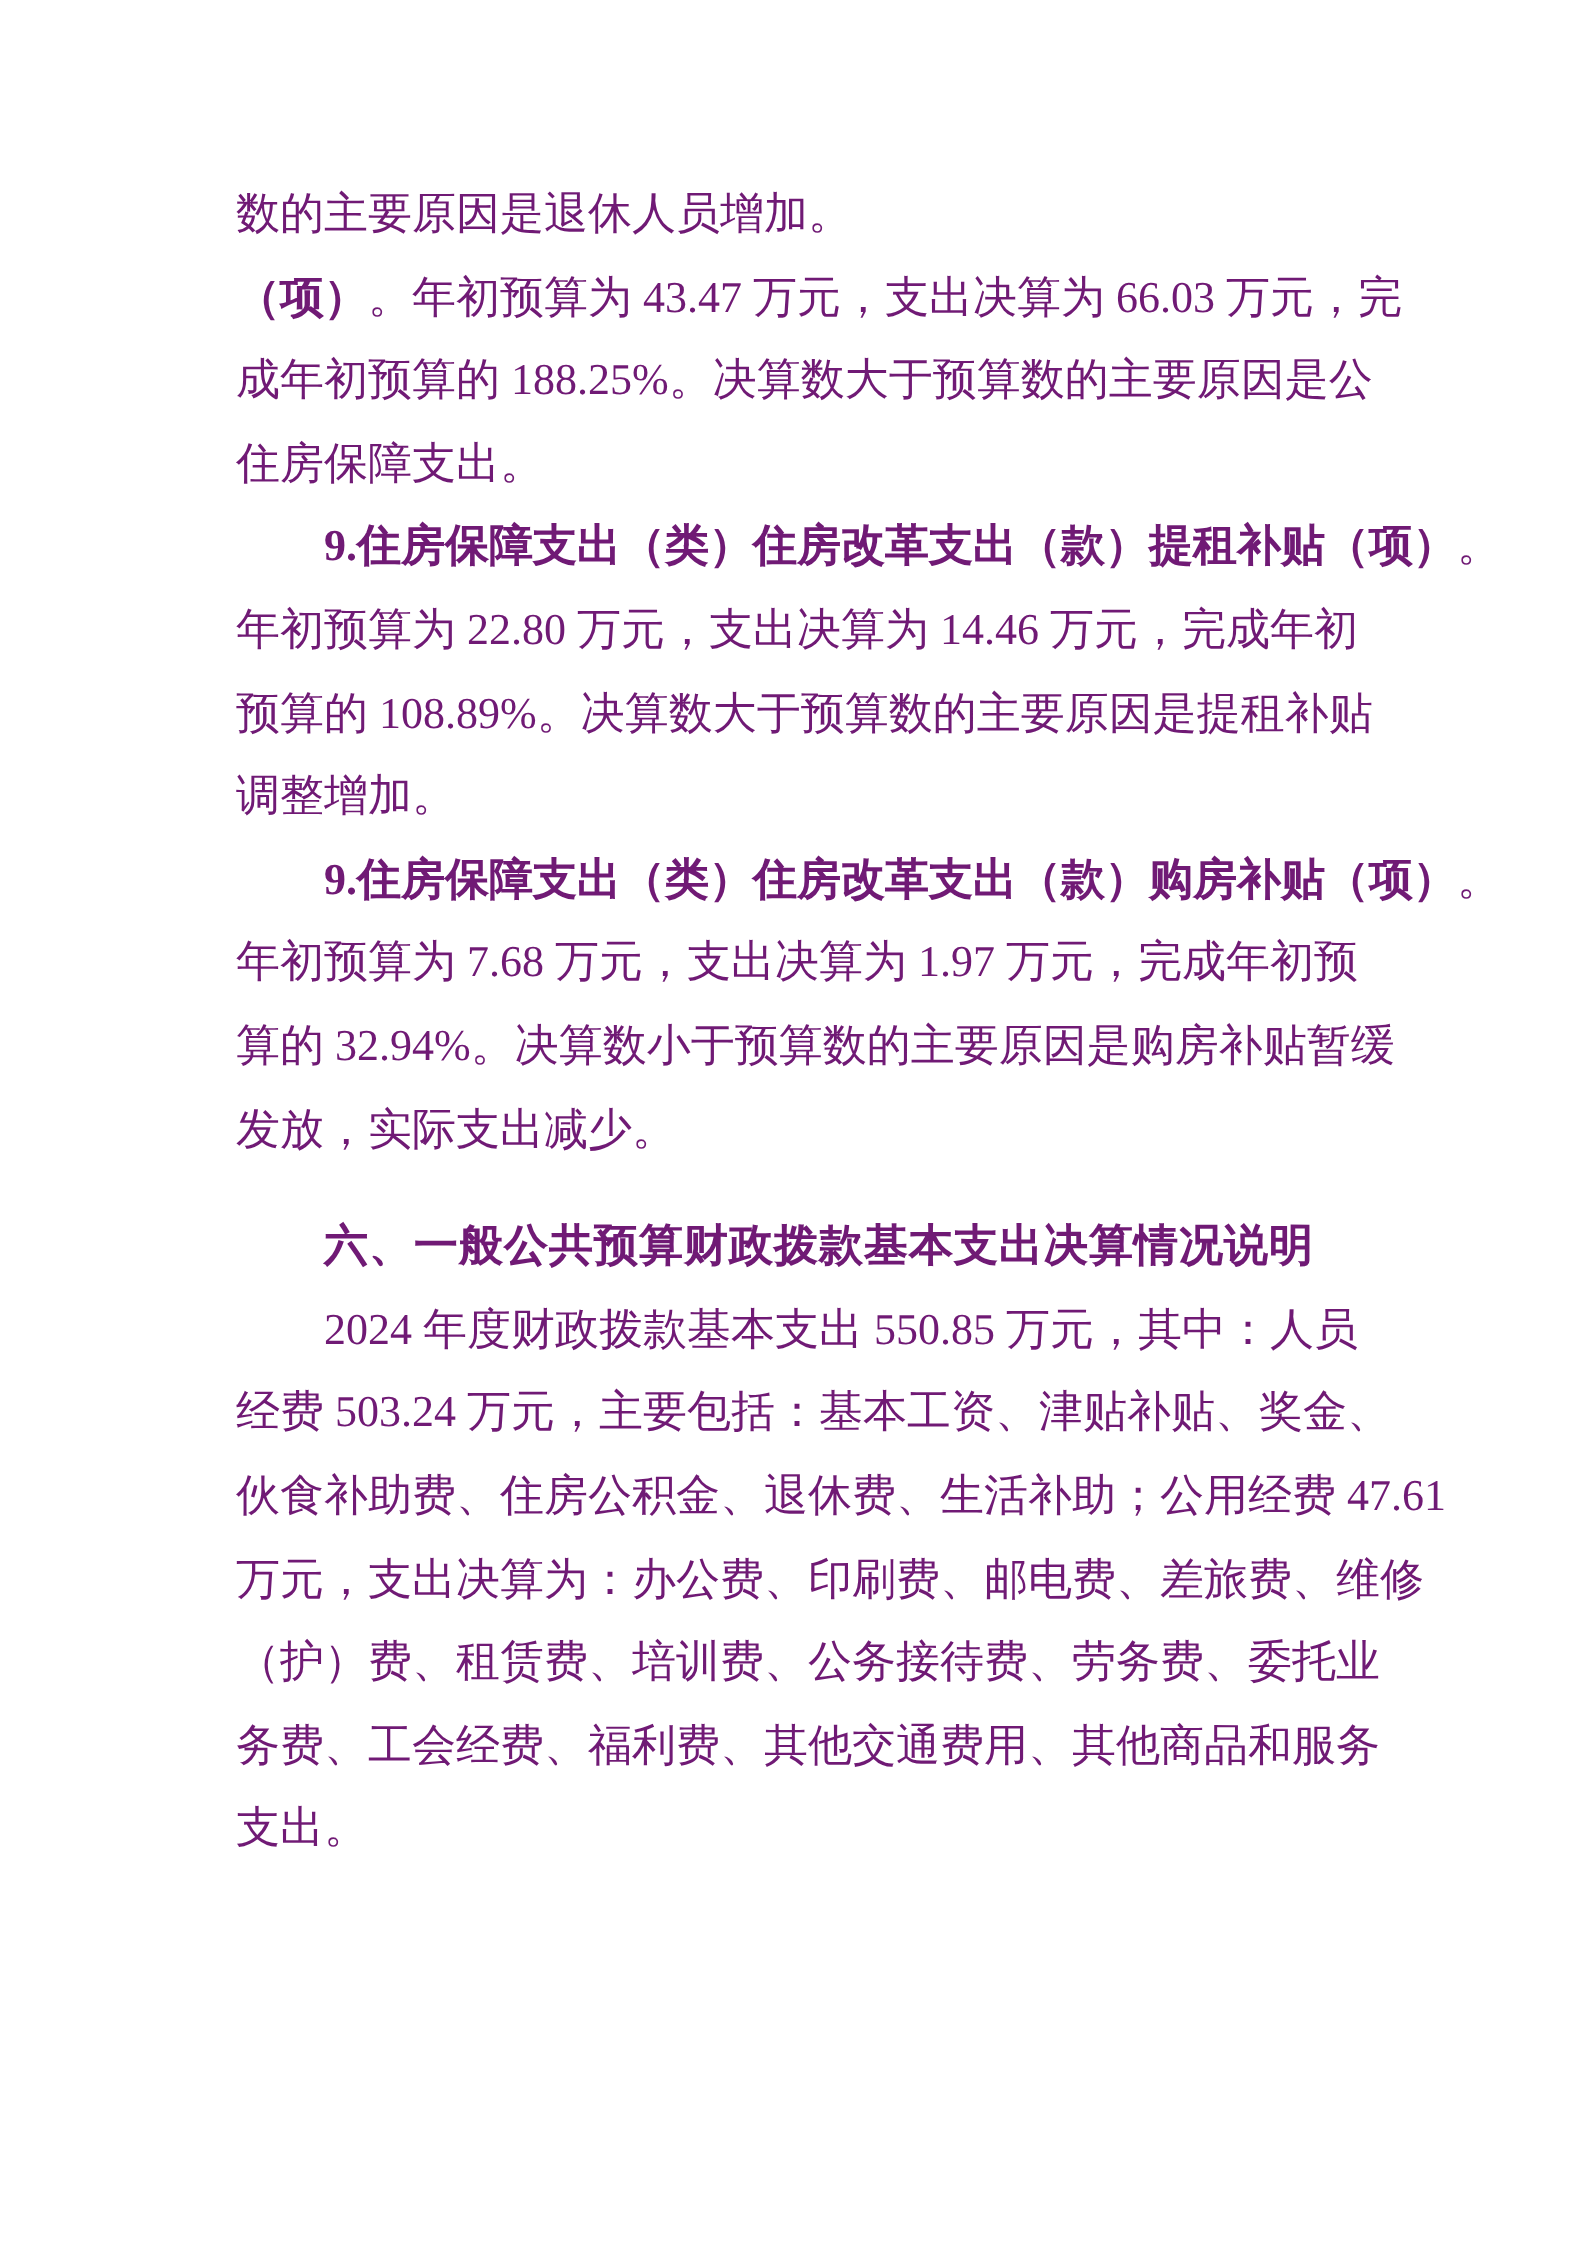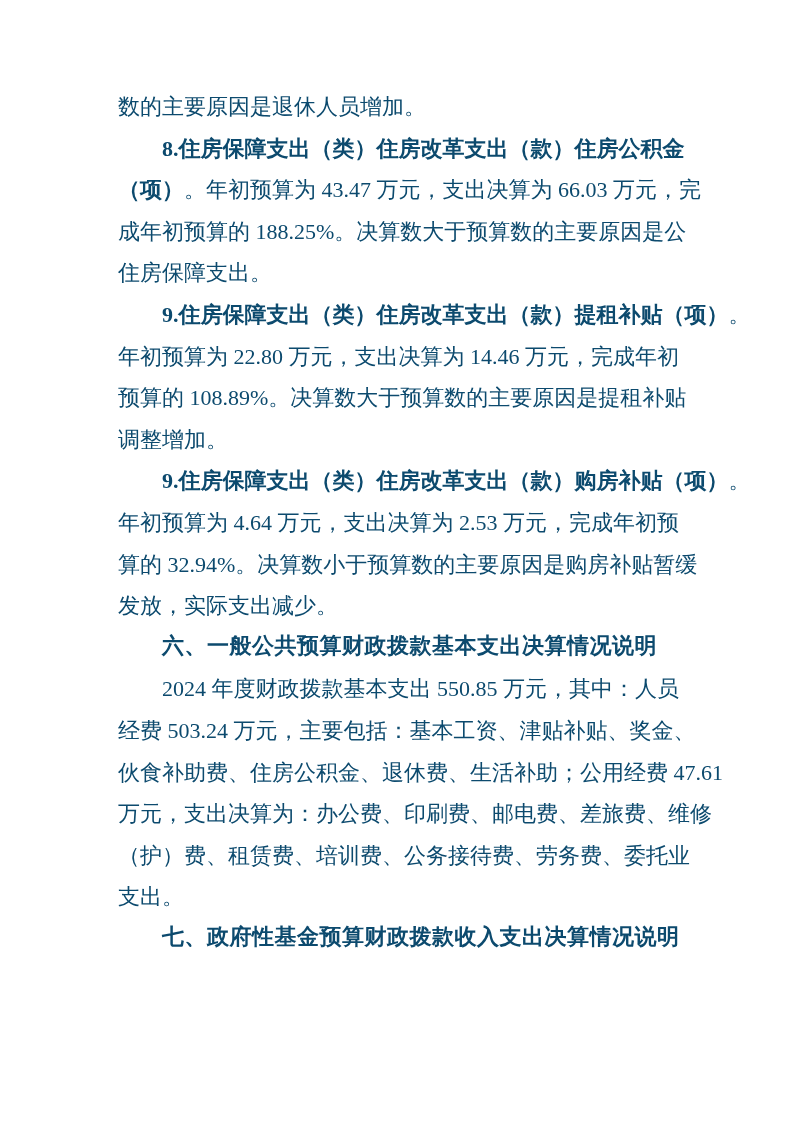--- a/index.html
+++ b/index.html
@@ -12,66 +12,66 @@
     width: 793px;
     height: 1122px;
     background: #ffffff;
     overflow: hidden;
   }
   .textblock {
     position: absolute;
     left: 118px;
     top: 86px;
     width: 558px;
-    color: #0c4a6e;
+    color: #701a75;
     font-family: "Liberation Serif", "DejaVu Serif", serif;
     font-size: 22px;
   }
   .line {
     height: 41.6px;
     line-height: 41.6px;
     white-space: nowrap;
     text-align: left;
   }
   .line.justify {
     text-align: justify;
     text-align-last: justify;
     text-justify: inter-character;
   }
   .line.indent {
     padding-left: 44px;
   }
   .line.sans {
-    font-family: Liberation Mono, monospace;
+    font-family: Liberation Sans, sans-serif;
     letter-spacing: 0.5px;
+    margin-top: 17px;
   }
   .run.bold {
     font-weight: bold;
   }
 </style>
 </head>
 <body>
 
 <div class="page">
   <div class="textblock" id="textblock">
       <div class="line"><span class="run">数的主要原因是退休人员增加。</span></div>
-      <div class="line justify indent"><span class="run bold">8.住房保障支出（类）住房改革支出（款）住房公积金</span></div>
       <div class="line justify"><span class="run bold">（项）</span><span class="run">。年初预算为 43.47 万元，支出决算为 66.03 万元，完</span></div>
       <div class="line justify"><span class="run">成年初预算的 188.25%。决算数大于预算数的主要原因是公</span></div>
       <div class="line"><span class="run">住房保障支出。</span></div>
       <div class="line justify indent"><span class="run bold">9.住房保障支出（类）住房改革支出（款）提租补贴（项）</span><span class="run">。</span></div>
       <div class="line justify"><span class="run">年初预算为 22.80 万元，支出决算为 14.46 万元，完成年初</span></div>
       <div class="line justify"><span class="run">预算的 108.89%。决算数大于预算数的主要原因是提租补贴</span></div>
       <div class="line"><span class="run">调整增加。</span></div>
       <div class="line justify indent"><span class="run bold">9.住房保障支出（类）住房改革支出（款）购房补贴（项）</span><span class="run">。</span></div>
-      <div class="line justify"><span class="run">年初预算为 4.64 万元，支出决算为 2.53 万元，完成年初预</span></div>
+      <div class="line justify"><span class="run">年初预算为 7.68 万元，支出决算为 1.97 万元，完成年初预</span></div>
       <div class="line justify"><span class="run">算的 32.94%。决算数小于预算数的主要原因是购房补贴暂缓</span></div>
       <div class="line"><span class="run">发放，实际支出减少。</span></div>
       <div class="line indent sans"><span class="run bold">六、一般公共预算财政拨款基本支出决算情况说明</span></div>
       <div class="line justify indent"><span class="run">2024 年度财政拨款基本支出 550.85 万元，其中：人员</span></div>
       <div class="line justify"><span class="run">经费 503.24 万元，主要包括：基本工资、津贴补贴、奖金、</span></div>
       <div class="line justify"><span class="run">伙食补助费、住房公积金、退休费、生活补助；公用经费 47.61</span></div>
       <div class="line justify"><span class="run">万元，支出决算为：办公费、印刷费、邮电费、差旅费、维修</span></div>
       <div class="line justify"><span class="run">（护）费、租赁费、培训费、公务接待费、劳务费、委托业</span></div>
+      <div class="line justify"><span class="run">务费、工会经费、福利费、其他交通费用、其他商品和服务</span></div>
       <div class="line"><span class="run">支出。</span></div>
-      <div class="line indent sans"><span class="run bold">七、政府性基金预算财政拨款收入支出决算情况说明</span></div>
     </div>
 </div>
 
 </body></html>

